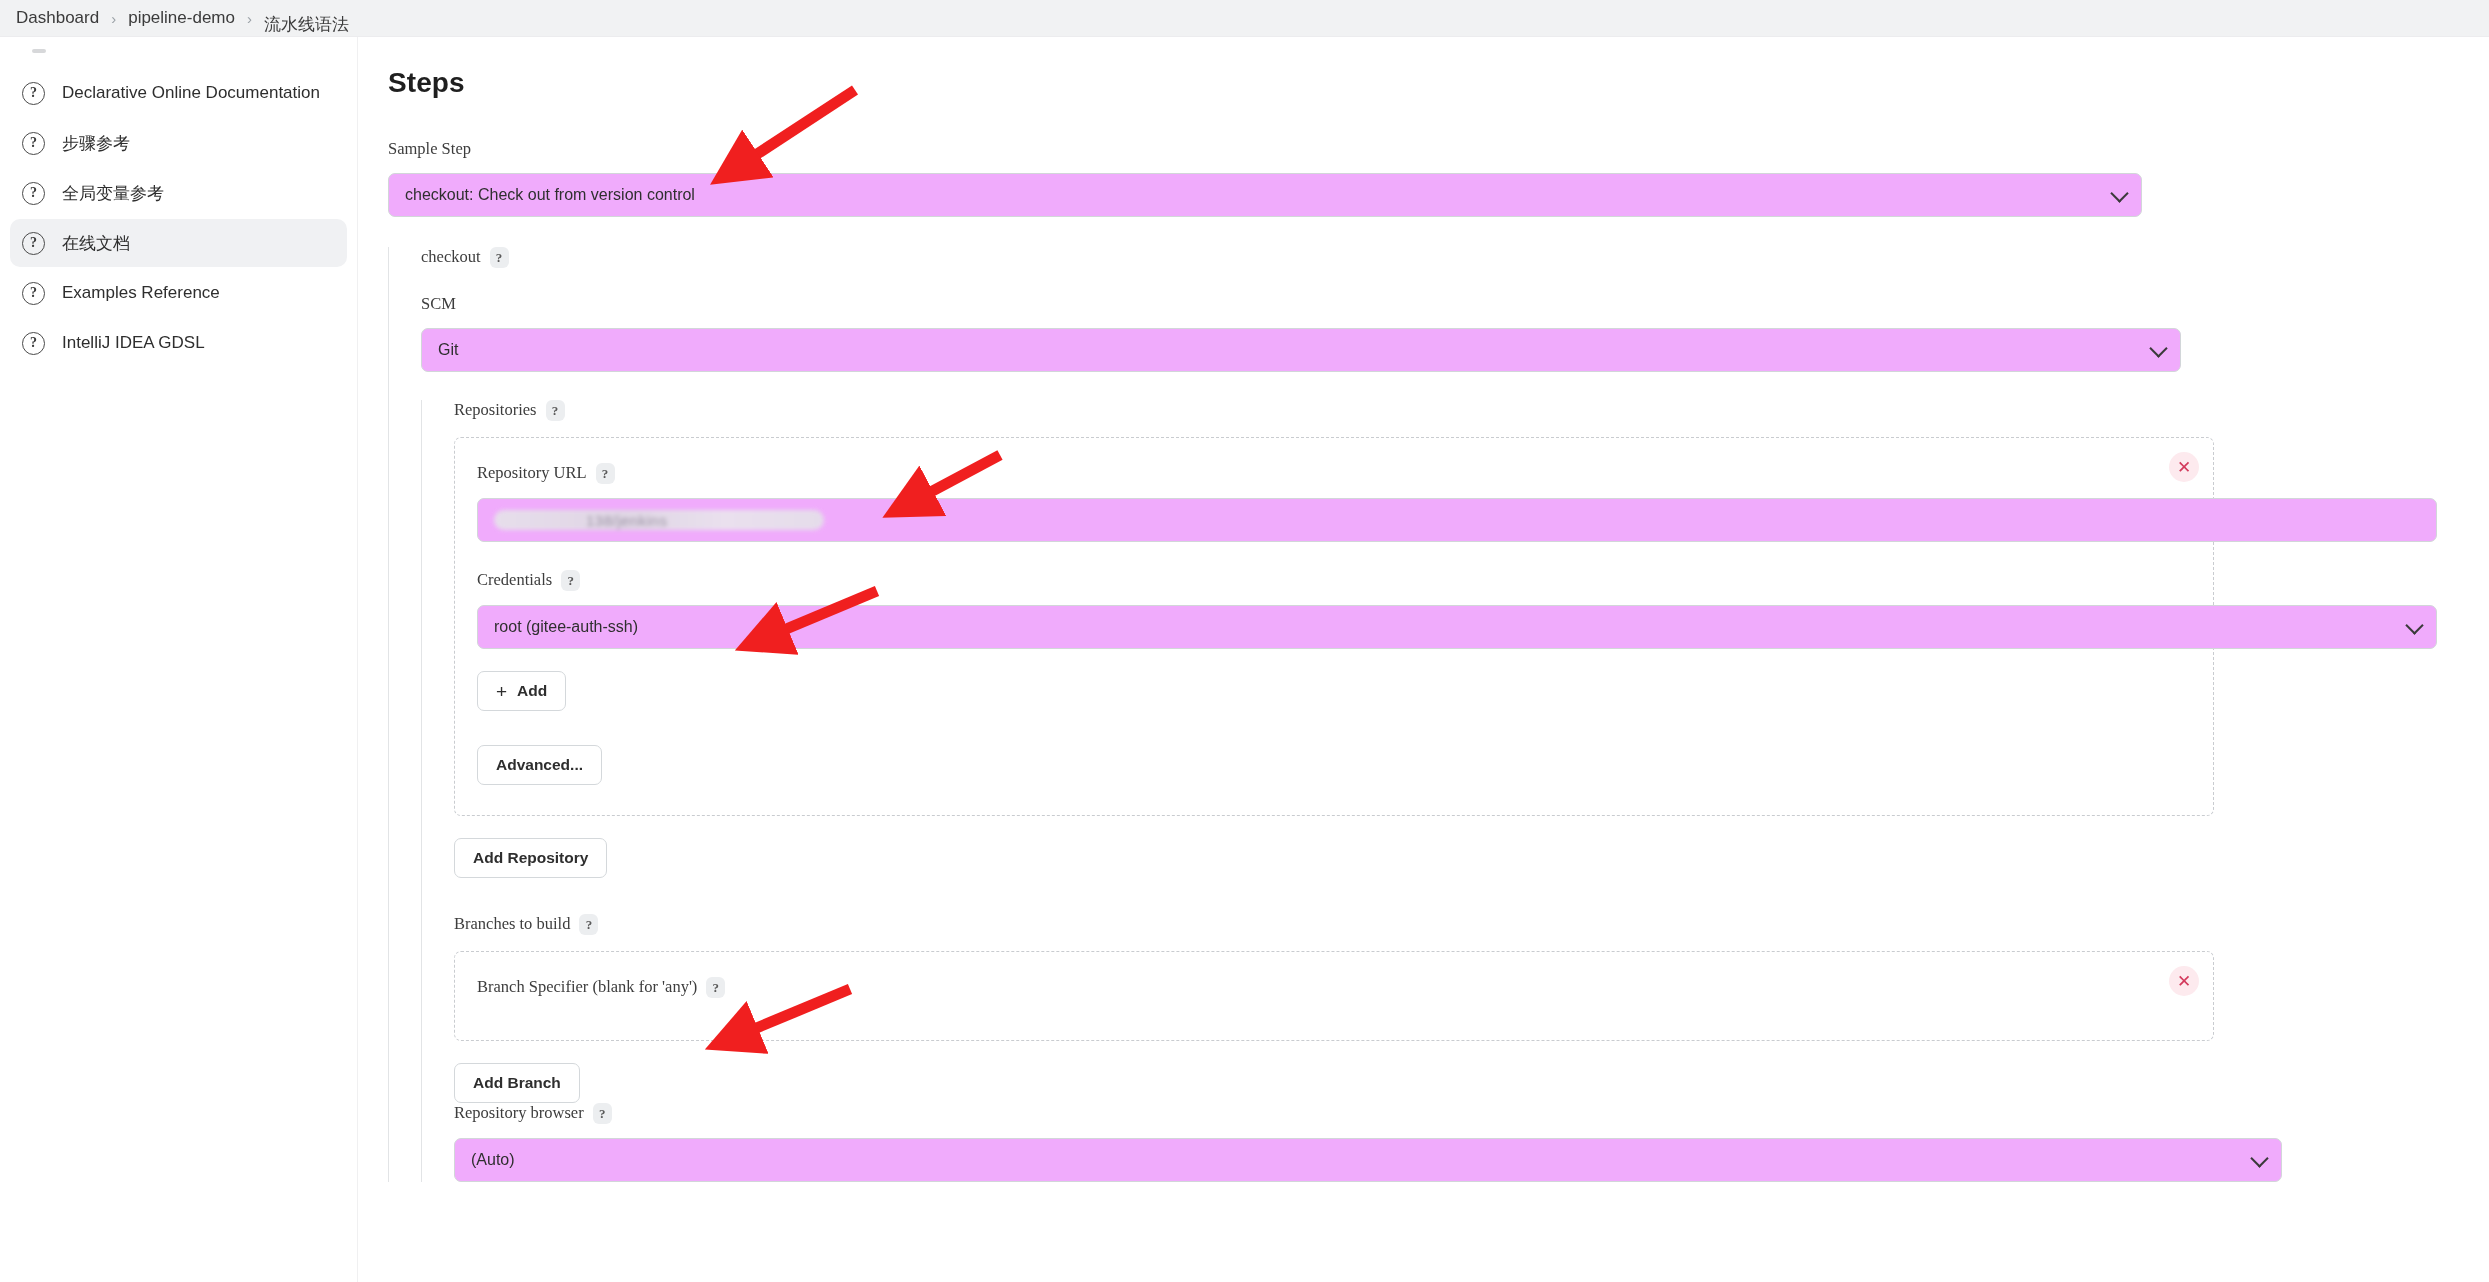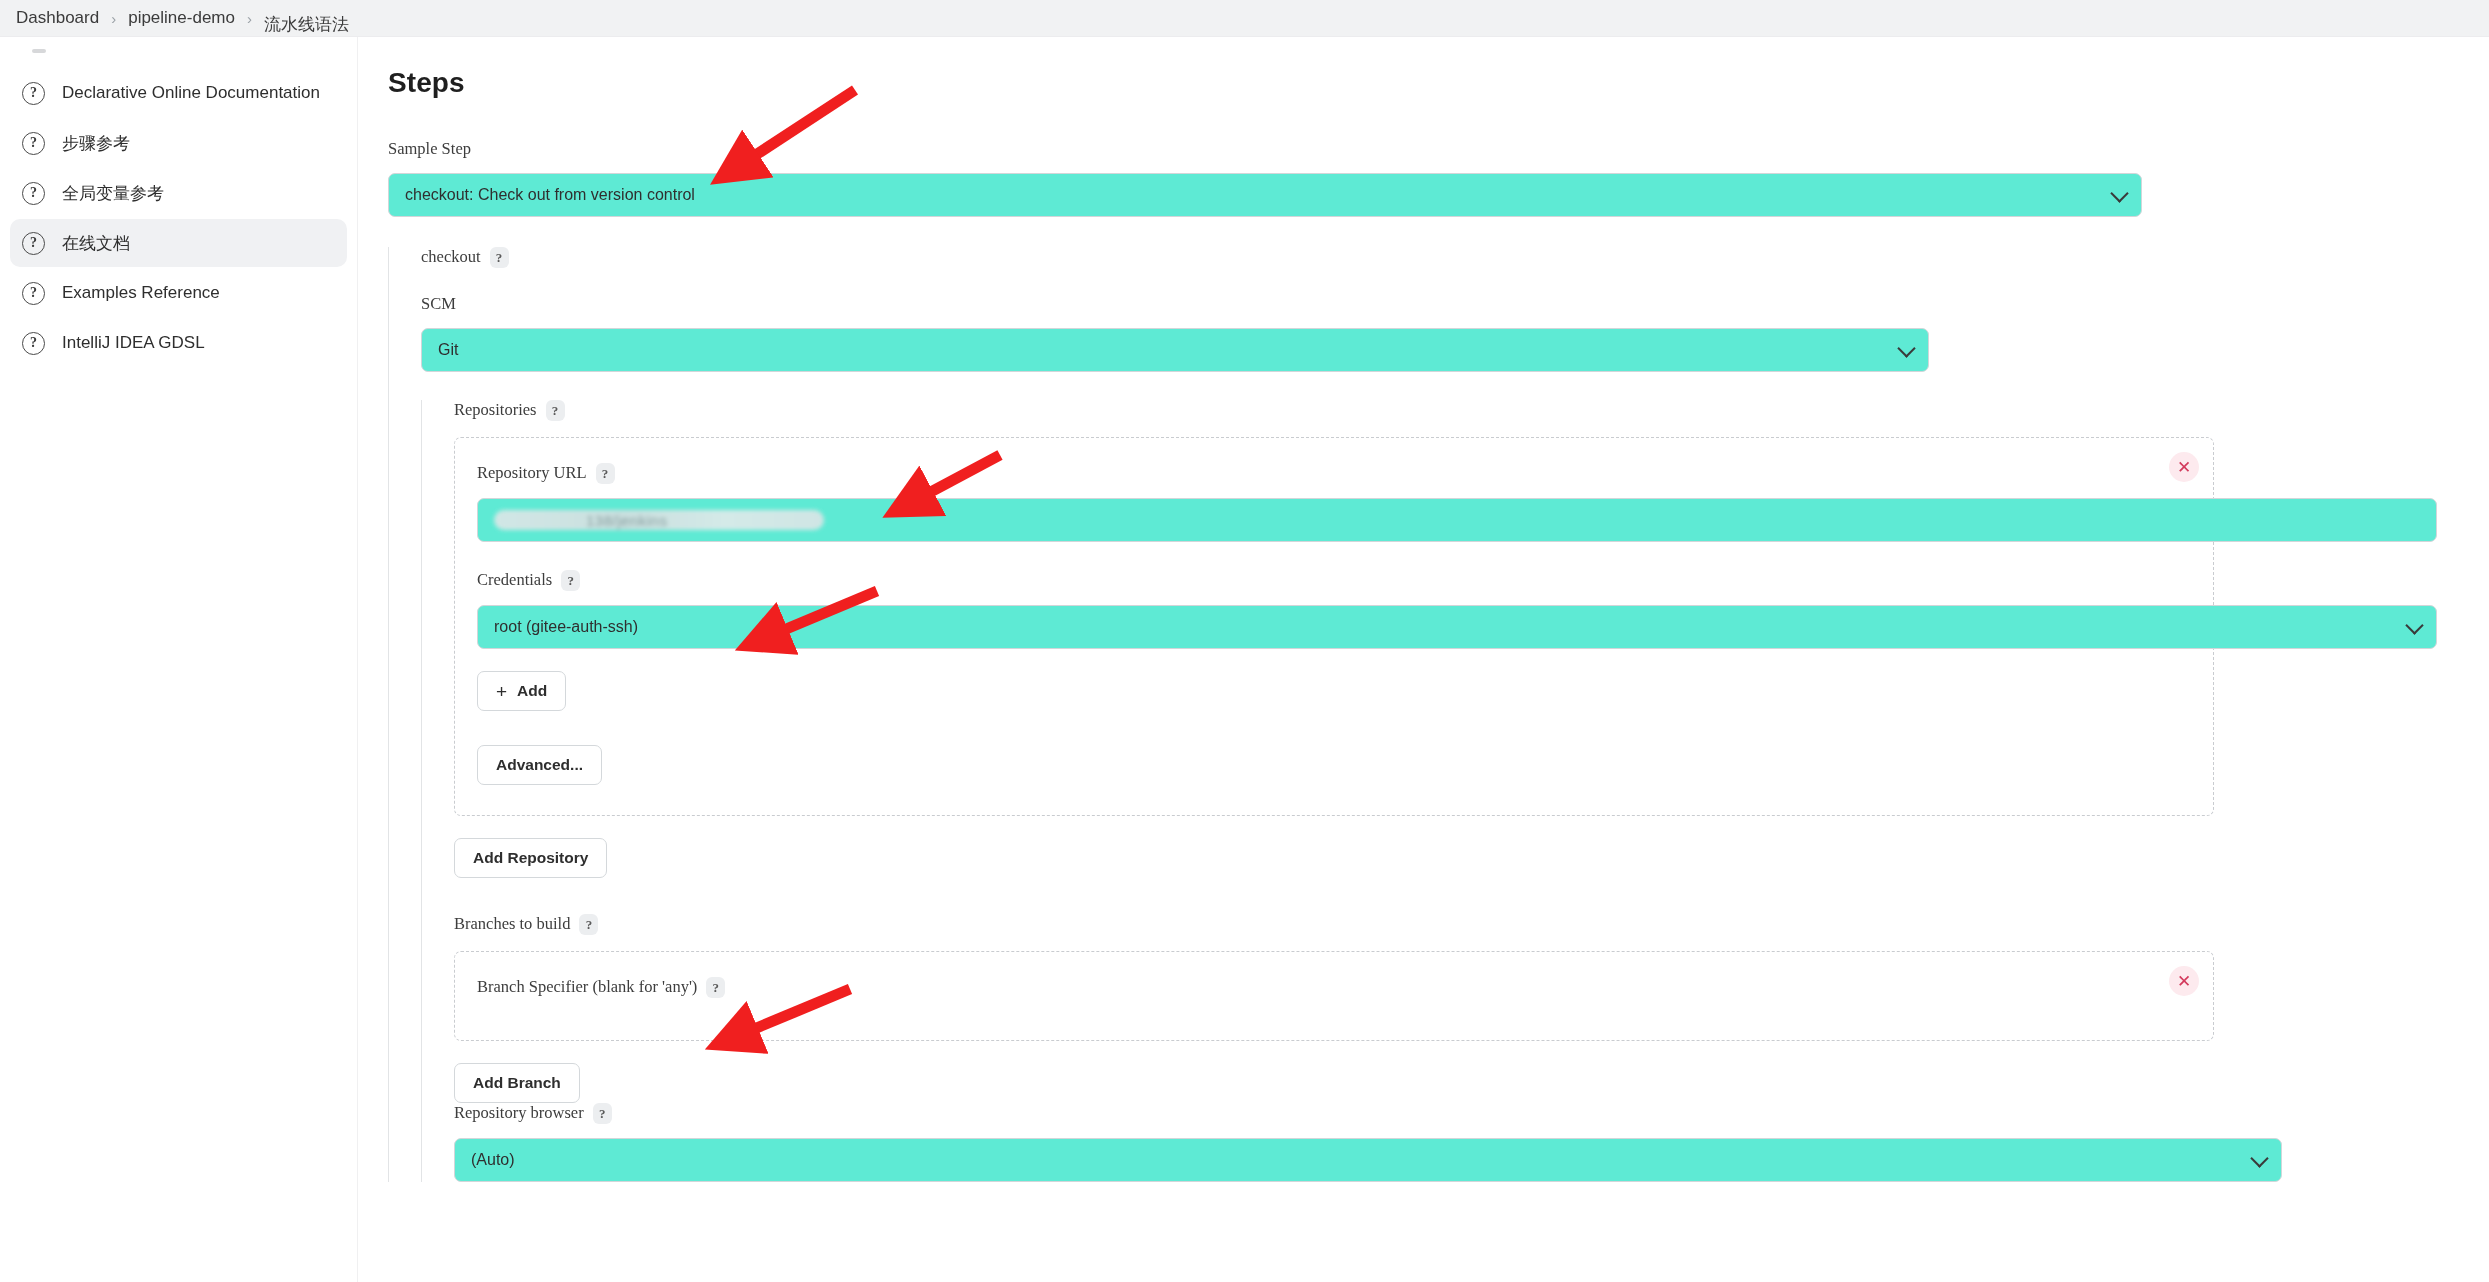--- a/index.html
+++ b/index.html
@@ -117,42 +117,42 @@
     font-weight: 600;
     cursor: pointer;
   }
 
   
   .ctl {
     position: relative;
     height: 44px;
     border: 1.4px solid #d2d6d9;
     border-radius: 7px;
-    background: #5eead4;
+    background: #f0abfc;
     display: flex;
     align-items: center;
     padding: 0 16px;
     font-size: 16px;
     color: #2f2f2f;
     cursor: text;
   }
   .ctl.select { cursor: pointer; padding-right: 44px; }
   .chev {
     position: absolute;
     right: 15px; top: 50%;
     width: 13px; height: 13px;
     margin-top: -8px;
     border-right: 2px solid #3a3a3a;
     border-bottom: 2px solid #3a3a3a;
     transform: rotate(45deg);
     pointer-events: none;
   }
 
   .sample-step { width: 1754px; }
-  .scm-select  { width: 1508px; }
+  .scm-select  { width: 1760px; }
   .inner-wide  { width: 1960px; text-align: right; }
 
   
   .nest {
     border-left: 1.4px solid #e2e4e6;
     padding-left: 32px;
     margin-top: 28px;
   }
   .dashed-box {
     border: 1.5px dashed #c9ccd0;

